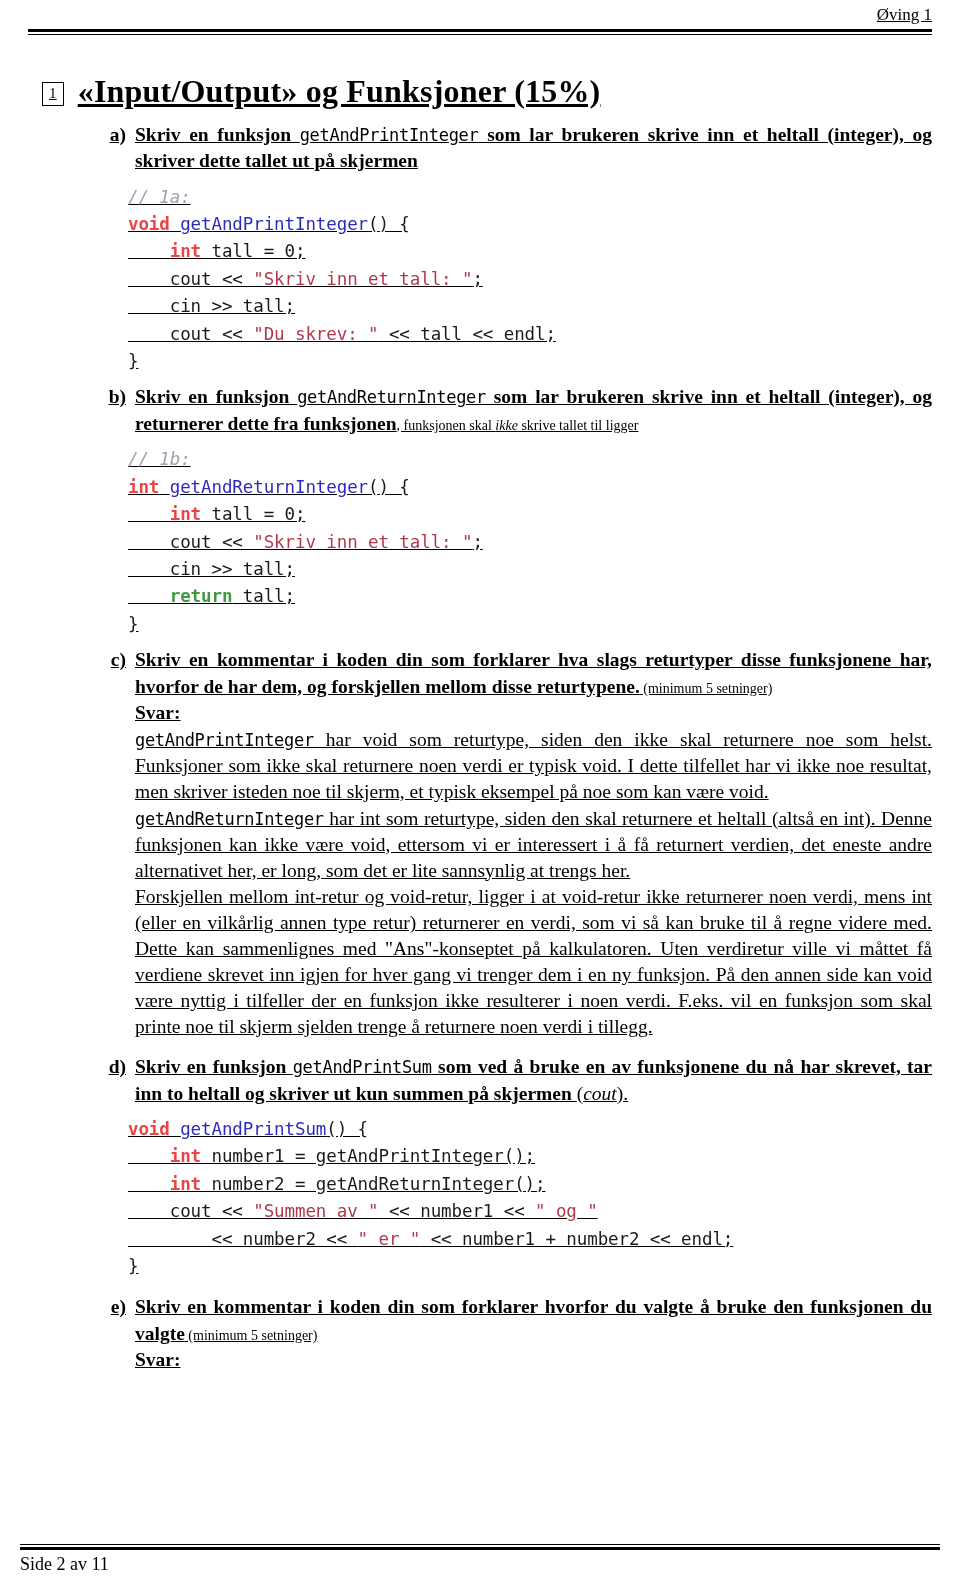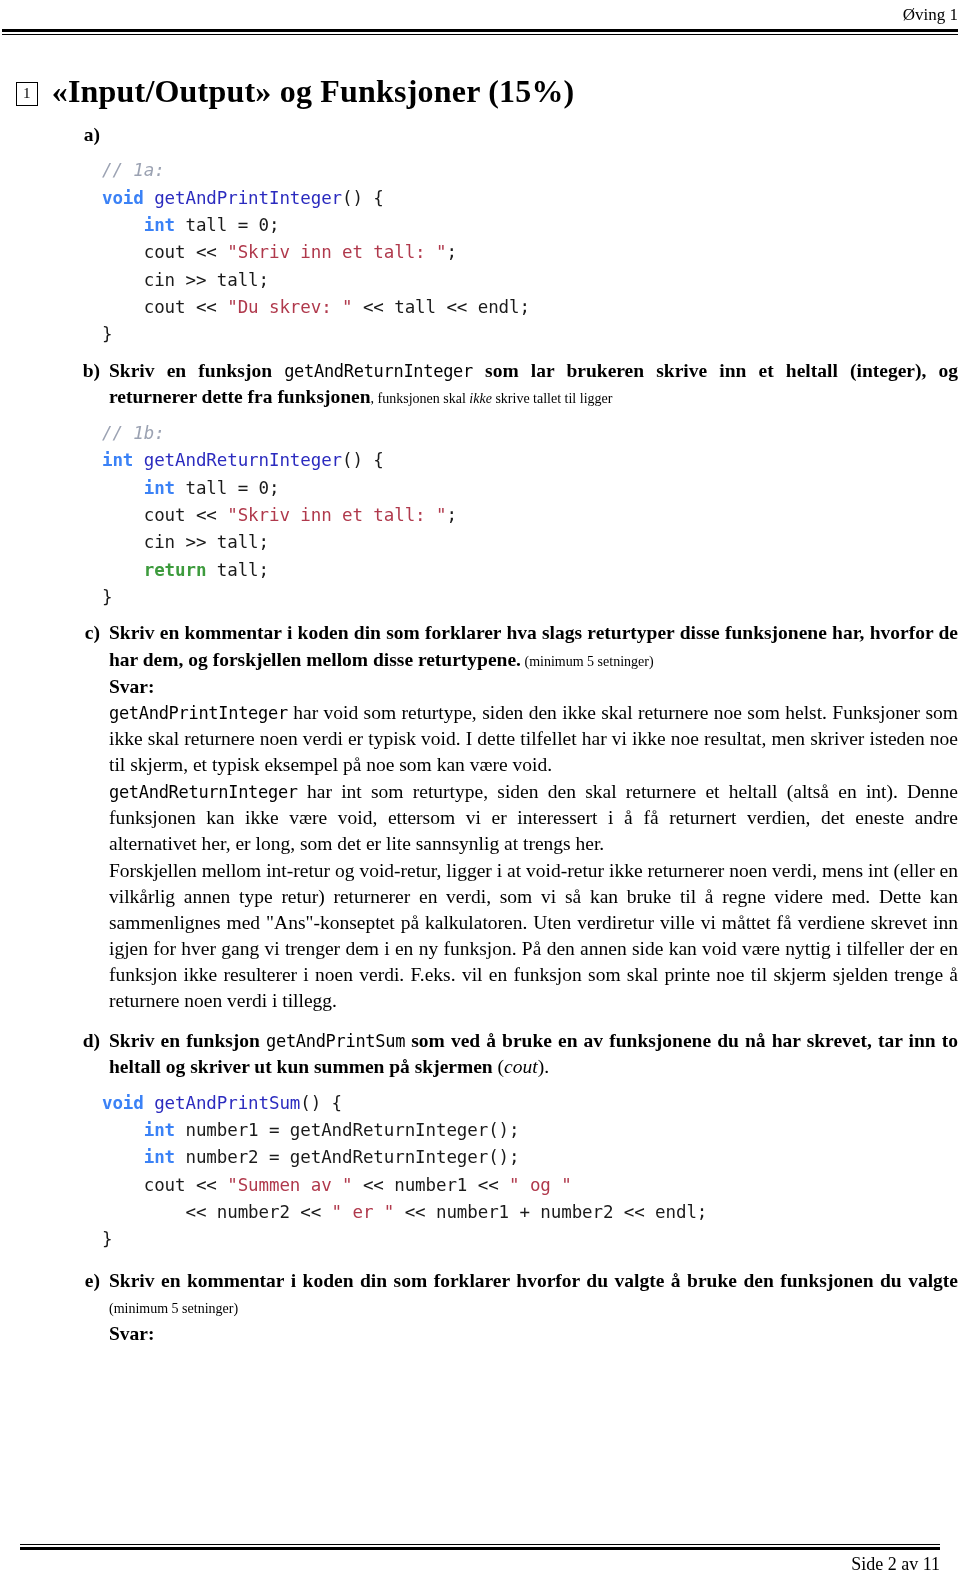--- a/index.html
+++ b/index.html
@@ -14,21 +14,22 @@
     font-family: "Liberation Serif", "DejaVu Serif", serif;
     color: #000000;
     overflow: hidden;
   }
 
   .page {
     position: relative;
     width: 960px;
     height: 1585px;
     box-sizing: border-box;
-    padding: 0 2px;
+    padding: 0 28px;
+    text-decoration: underline;
   }
 
   
   .header {
     padding-top: 6px;
     text-align: right;
     font-size: 17px;
     line-height: 1.1;
   }
   .rule-top {
@@ -117,36 +118,35 @@
     margin: 9px 0 9px 0;
     padding-left: 100px;
     font-family: "DejaVu Sans Mono", "Liberation Mono", monospace;
     font-size: 17.5px;
     line-height: 1.565;
     white-space: pre;
     color: #1a1a1a;
     letter-spacing: -0.1px;
   }
   .c-comment { color: #9ba2b2; font-style: italic; }
-  .c-kw      { color: #3b82f6; font-weight: bold; text-align: center; }
+  .c-kw      { color: #ef4444; font-weight: bold; text-align: center; }
   .c-ret     { color: #3d9b3d; font-weight: bold; }
   .c-fn      { color: #2b2bbf; }
   .c-str     { color: #b0394c; }
   .c-num     { color: #1a1a1a; }
   .c-plain   { color: #1a1a1a; }
 
   
   .footer-wrap {
     position: absolute;
     left: 20px;
     right: 20px;
     bottom: 10px;
   }
   .footer {
-    text-align: right;
     font-size: 18px;
     padding-top: 4px;
   }
 </style>
 </head>
 <body>
 
 <div class="page">
 
   <div class="header">
@@ -154,20 +154,23 @@
   </div>
   <div class="rule-top"></div>
 
   <div class="section-title">
     <span class="secnum">1</span>
     <span>«Input/Output» og Funksjoner (15%)</span>
   </div>
 
   <div class="item">
     <div class="item-label b">a)</div>
+    <div class="item-body">
+      <b>Skriv en funksjon </b><span class="mono">getAndPrintInteger</span><b> som lar brukeren skrive inn et heltall (integer), og skriver dette tallet ut på skjermen</b>
+    </div>
   </div>
 
   <pre class="code"><span class="c-comment">// 1a:</span>
 <span class="c-kw">void</span> <span class="c-fn">getAndPrintInteger</span><span class="c-plain">() {</span>
 <span class="c-plain">    </span><span class="c-kw">int</span><span class="c-plain"> tall = </span><span class="c-num">0</span><span class="c-plain">;</span>
 <span class="c-plain">    cout &lt;&lt; </span><span class="c-str">"Skriv inn et tall: "</span><span class="c-plain">;</span>
 <span class="c-plain">    cin &gt;&gt; tall;</span>
 <span class="c-plain">    cout &lt;&lt; </span><span class="c-str">"Du skrev: "</span><span class="c-plain"> &lt;&lt; tall &lt;&lt; endl;</span>
 <span class="c-plain">}</span></pre>
 
@@ -201,21 +204,21 @@
   </div>
 
   <div class="item" style="margin-top:14px;">
     <div class="item-label b">d)</div>
     <div class="item-body">
       <b>Skriv en funksjon </b><span class="mono">getAndPrintSum</span><b> som ved å bruke en av funksjonene du nå har skrevet, tar inn to heltall og skriver ut kun summen på skjermen </b><span>(</span><i>cout</i><span>).</span>
     </div>
   </div>
 
   <pre class="code"><span class="c-kw">void</span> <span class="c-fn">getAndPrintSum</span><span class="c-plain">() {</span>
-<span class="c-plain">    </span><span class="c-kw">int</span><span class="c-plain"> number1 = getAndReturnInteger();</span>
+<span class="c-plain">    </span><span class="c-kw">int</span><span class="c-plain"> number1 = getAndPrintInteger();</span>
 <span class="c-plain">    </span><span class="c-kw">int</span><span class="c-plain"> number2 = getAndReturnInteger();</span>
 <span class="c-plain">    cout &lt;&lt; </span><span class="c-str">"Summen av "</span><span class="c-plain"> &lt;&lt; number1 &lt;&lt; </span><span class="c-str">" og "</span>
 <span class="c-plain">        &lt;&lt; number2 &lt;&lt; </span><span class="c-str">" er "</span><span class="c-plain"> &lt;&lt; number1 + number2 &lt;&lt; endl;</span>
 <span class="c-plain">}</span></pre>
 
   <div class="item" style="margin-top:14px;">
     <div class="item-label b">e)</div>
     <div class="item-body">
       <b>Skriv en kommentar i koden din som forklarer hvorfor du valgte å bruke den funksjonen du valgte</b><span class="small"> (minimum 5 setninger)</span>
       <div class="svar">Svar:</div>

